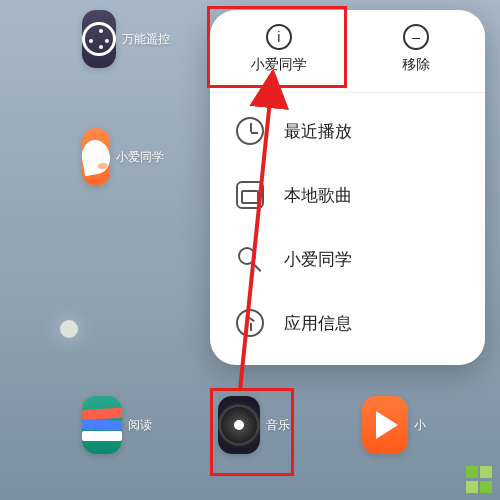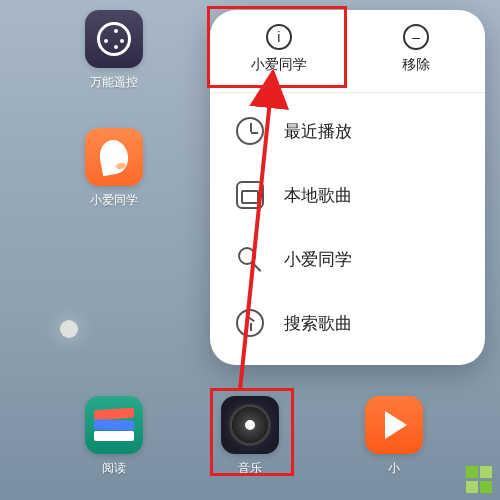--- a/index.html
+++ b/index.html
@@ -23,21 +23,21 @@
     }
     .home-grid {
       position: relative;
       width: 100%;
       height: 100%;
     }
     .app-icon {
       position: absolute;
       width: 64px;
       display: flex;
-      flex-direction: column;
+      flex-direction: row;
       align-items: center;
       gap: 6px;
     }
     .app-icon .tile {
       width: 58px;
       height: 58px;
       border-radius: 14px;
       display: flex;
       align-items: center;
       justify-content: center;
@@ -246,21 +246,21 @@
       </div>
       <div class="popup-item">
         <div class="picon search-wrap">
             <div class="ring"></div>
             <div class="handle"></div>
           </div>
         <span>小爱同学</span>
       </div>
       <div class="popup-item">
         <div class="picon round note"></div>
-        <span>搜索歌曲</span>
+        <span>应用信息</span>
       </div>
     </div>
   </div>
 
   <div class="annot" style="left:207px;top:6px;width:140px;height:82px"></div>
   <div class="annot" style="left:210px;top:388px;width:84px;height:88px"></div>
   <svg class="arrow-svg" width="150" height="350">
     <defs>
       <marker id="ah" markerWidth="12" markerHeight="12" refX="2" refY="5" orient="auto">
         <path d="M0,0 L10,5 L0,10 Z" fill="#e62020"></path>

